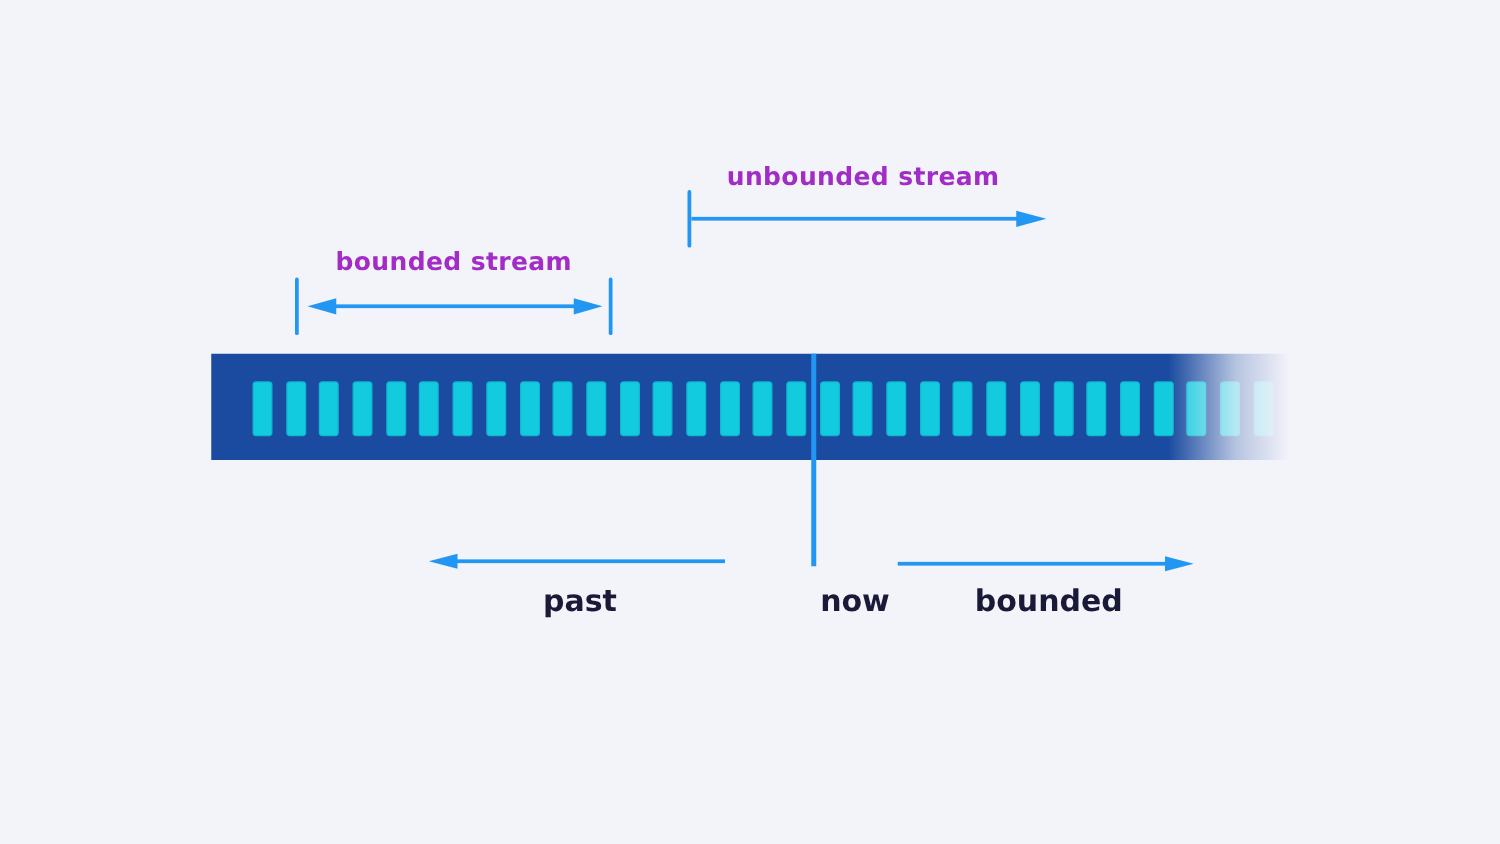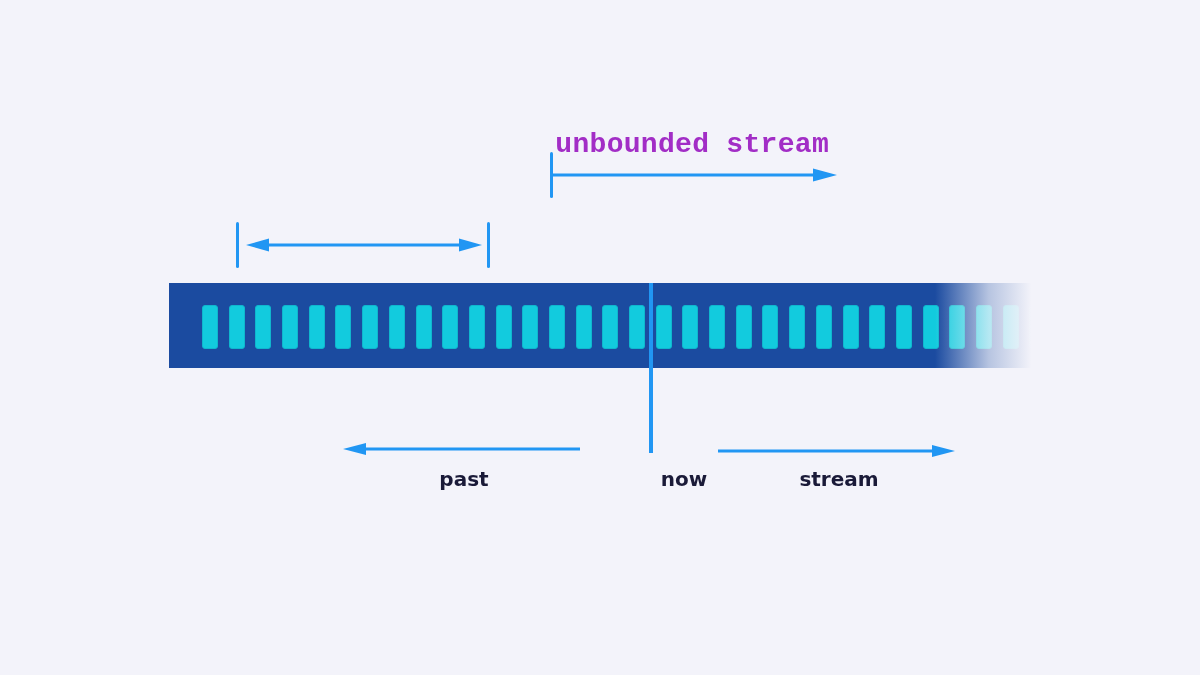--- a/index.html
+++ b/index.html
@@ -5,25 +5,25 @@
   html,body{margin:0;padding:0}
   body{
     width:1200px;height:675px;overflow:hidden;
     background:var(--background,#f3f3fa);
     font-family:"DejaVu Sans","Liberation Sans",sans-serif;
   }
   .canvas{position:relative;width:1200px;height:675px}
 
   .purple-label{
     position:absolute;color:var(--label-purple,#a22dc6);
-    font-weight:700;font-size:28px;letter-spacing:.3px;text-align:right;font-family:Liberation Mono, monospace;
+    font-weight:700;font-size:20px;letter-spacing:.3px;text-align:center;
   }
   .dark-label{
     position:absolute;color:var(--label-dark,#1a1a38);
-    font-weight:700;font-size:20px;transform:translateX(-50%);
+    font-weight:700;font-size:24px;transform:translateX(-50%);
   }
 
   .tick{
     position:absolute;width:3px;height:46px;border-radius:1.5px;
     background:var(--arrow,#2196f3);
   }
   .arrow-svg{position:absolute;color:var(--arrow,#2196f3);display:block}
 
   .bar{
     position:absolute;left:169px;top:283px;width:872px;height:85px;
@@ -56,20 +56,21 @@
   .future-arrow{left:718px;top:443px}
   .past-label{left:464px;top:467px}
   .now-label{left:684px;top:467px}
   .future-label{left:839px;top:467px}
 </style>
 </head>
 <body>
 
 <div class="canvas">
 
+  <div class="purple-label bounded-label">bounded stream</div>
   <div class="tick bounded-tick-left"></div>
   <div class="tick bounded-tick-right"></div>
   <svg class="arrow-svg bounded-arrow" width="236" height="18" viewBox="0 0 236 18">
     <rect x="20" y="7.5" width="196" height="3" fill="currentColor"></rect>
     <polygon points="0,9 23,2.5 23,15.5" fill="currentColor"></polygon>
     <polygon points="236,9 213,2.5 213,15.5" fill="currentColor"></polygon>
   </svg>
 
   <div class="purple-label unbounded-label">unbounded stream</div>
   <div class="tick unbounded-tick"></div>
@@ -120,15 +121,15 @@
   <svg class="arrow-svg past-arrow" width="237" height="16" viewBox="0 0 237 16">
     <polygon points="0,8 23,2 23,14" fill="currentColor"></polygon>
     <rect x="19" y="6.5" width="218" height="3" fill="currentColor"></rect>
   </svg>
   <svg class="arrow-svg future-arrow" width="237" height="16" viewBox="0 0 237 16">
     <rect x="0" y="6.5" width="218" height="3" fill="currentColor"></rect>
     <polygon points="237,8 214,2 214,14" fill="currentColor"></polygon>
   </svg>
   <div class="dark-label past-label">past</div>
   <div class="dark-label now-label">now</div>
-  <div class="dark-label future-label">stream</div>
+  <div class="dark-label future-label">bounded</div>
 
 </div>
 
 </body></html>

